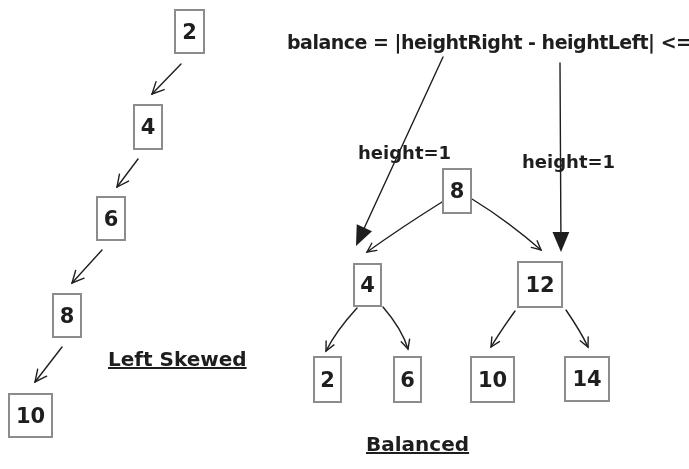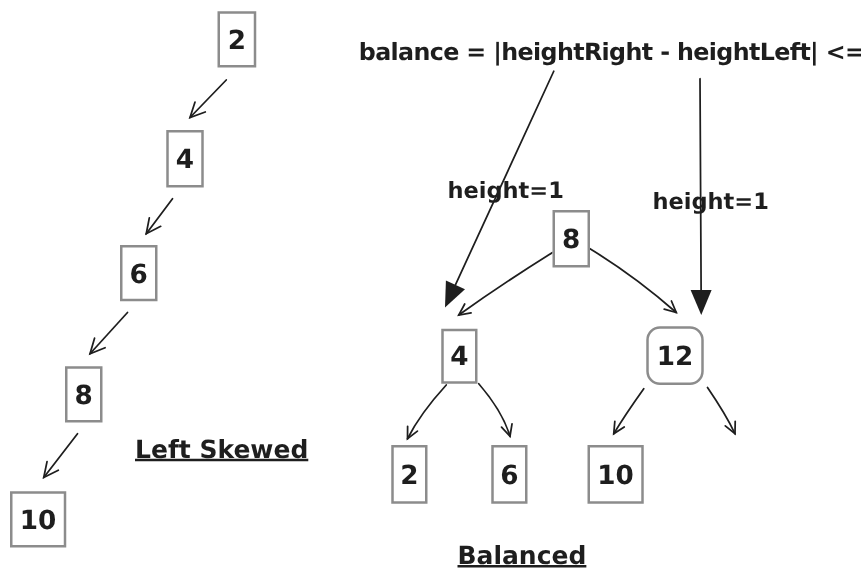--- a/index.html
+++ b/index.html
@@ -123,27 +123,30 @@
       <span>10</span>
     </div>
   <div class="caption" style="left:108px;top:347px;text-decoration:underline;">Left Skewed</div>
 
   <div class="node" style="left:442px;top:168px;width:30px;height:46px;">
       <span>8</span>
     </div>
   <div class="node" style="left:353px;top:263px;width:29px;height:44px;">
       <span>4</span>
     </div>
-  <div class="node" style="left:517px;top:261px;width:46px;height:47px;border-radius:11px;">
+  <div class="node" style="left:517px;top:261px;width:46px;height:47px;">
       <span>12</span>
     </div>
   <div class="node" style="left:313px;top:356px;width:29px;height:47px;">
       <span>2</span>
     </div>
   <div class="node" style="left:393px;top:356px;width:29px;height:47px;">
       <span>6</span>
     </div>
   <div class="node" style="left:470px;top:356px;width:45px;height:47px;">
       <span>10</span>
     </div>
+  <div class="node" style="left:564px;top:356px;width:46px;height:46px;">
+      <span>14</span>
+    </div>
   <div class="caption" style="left:366px;top:432px;text-decoration:underline;">Balanced</div>
 
 </div>
 
 </body></html>

